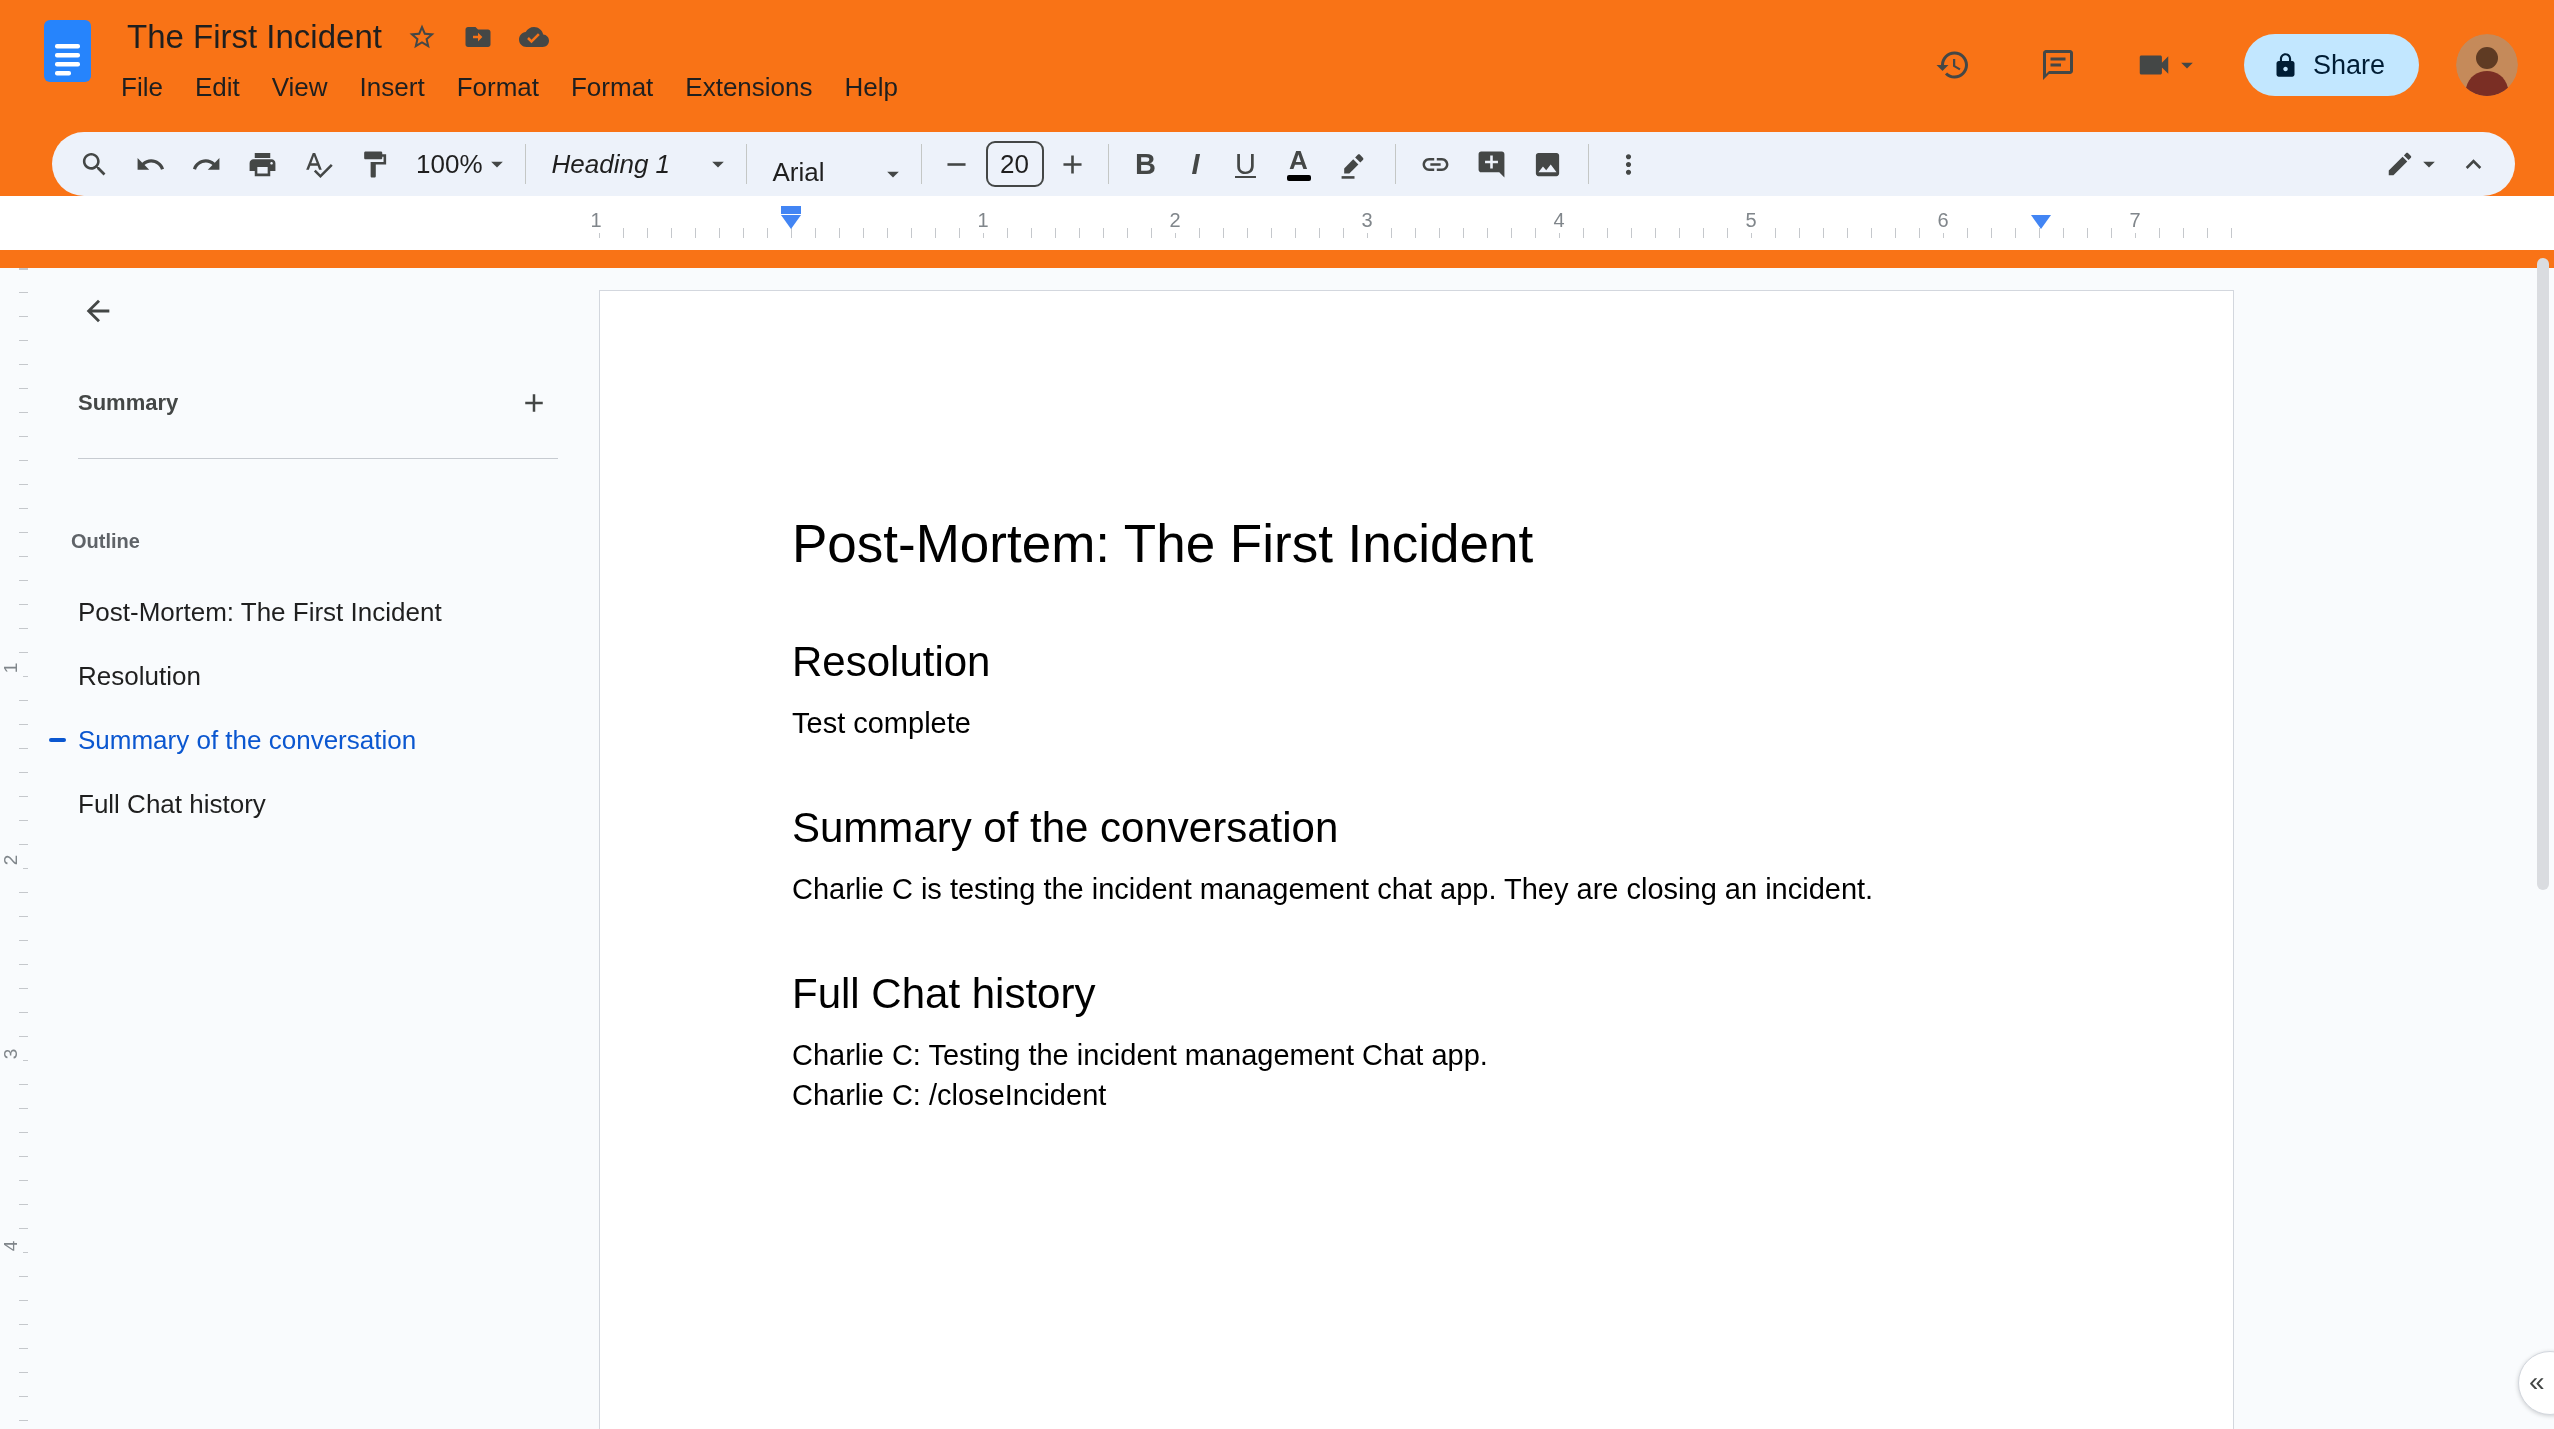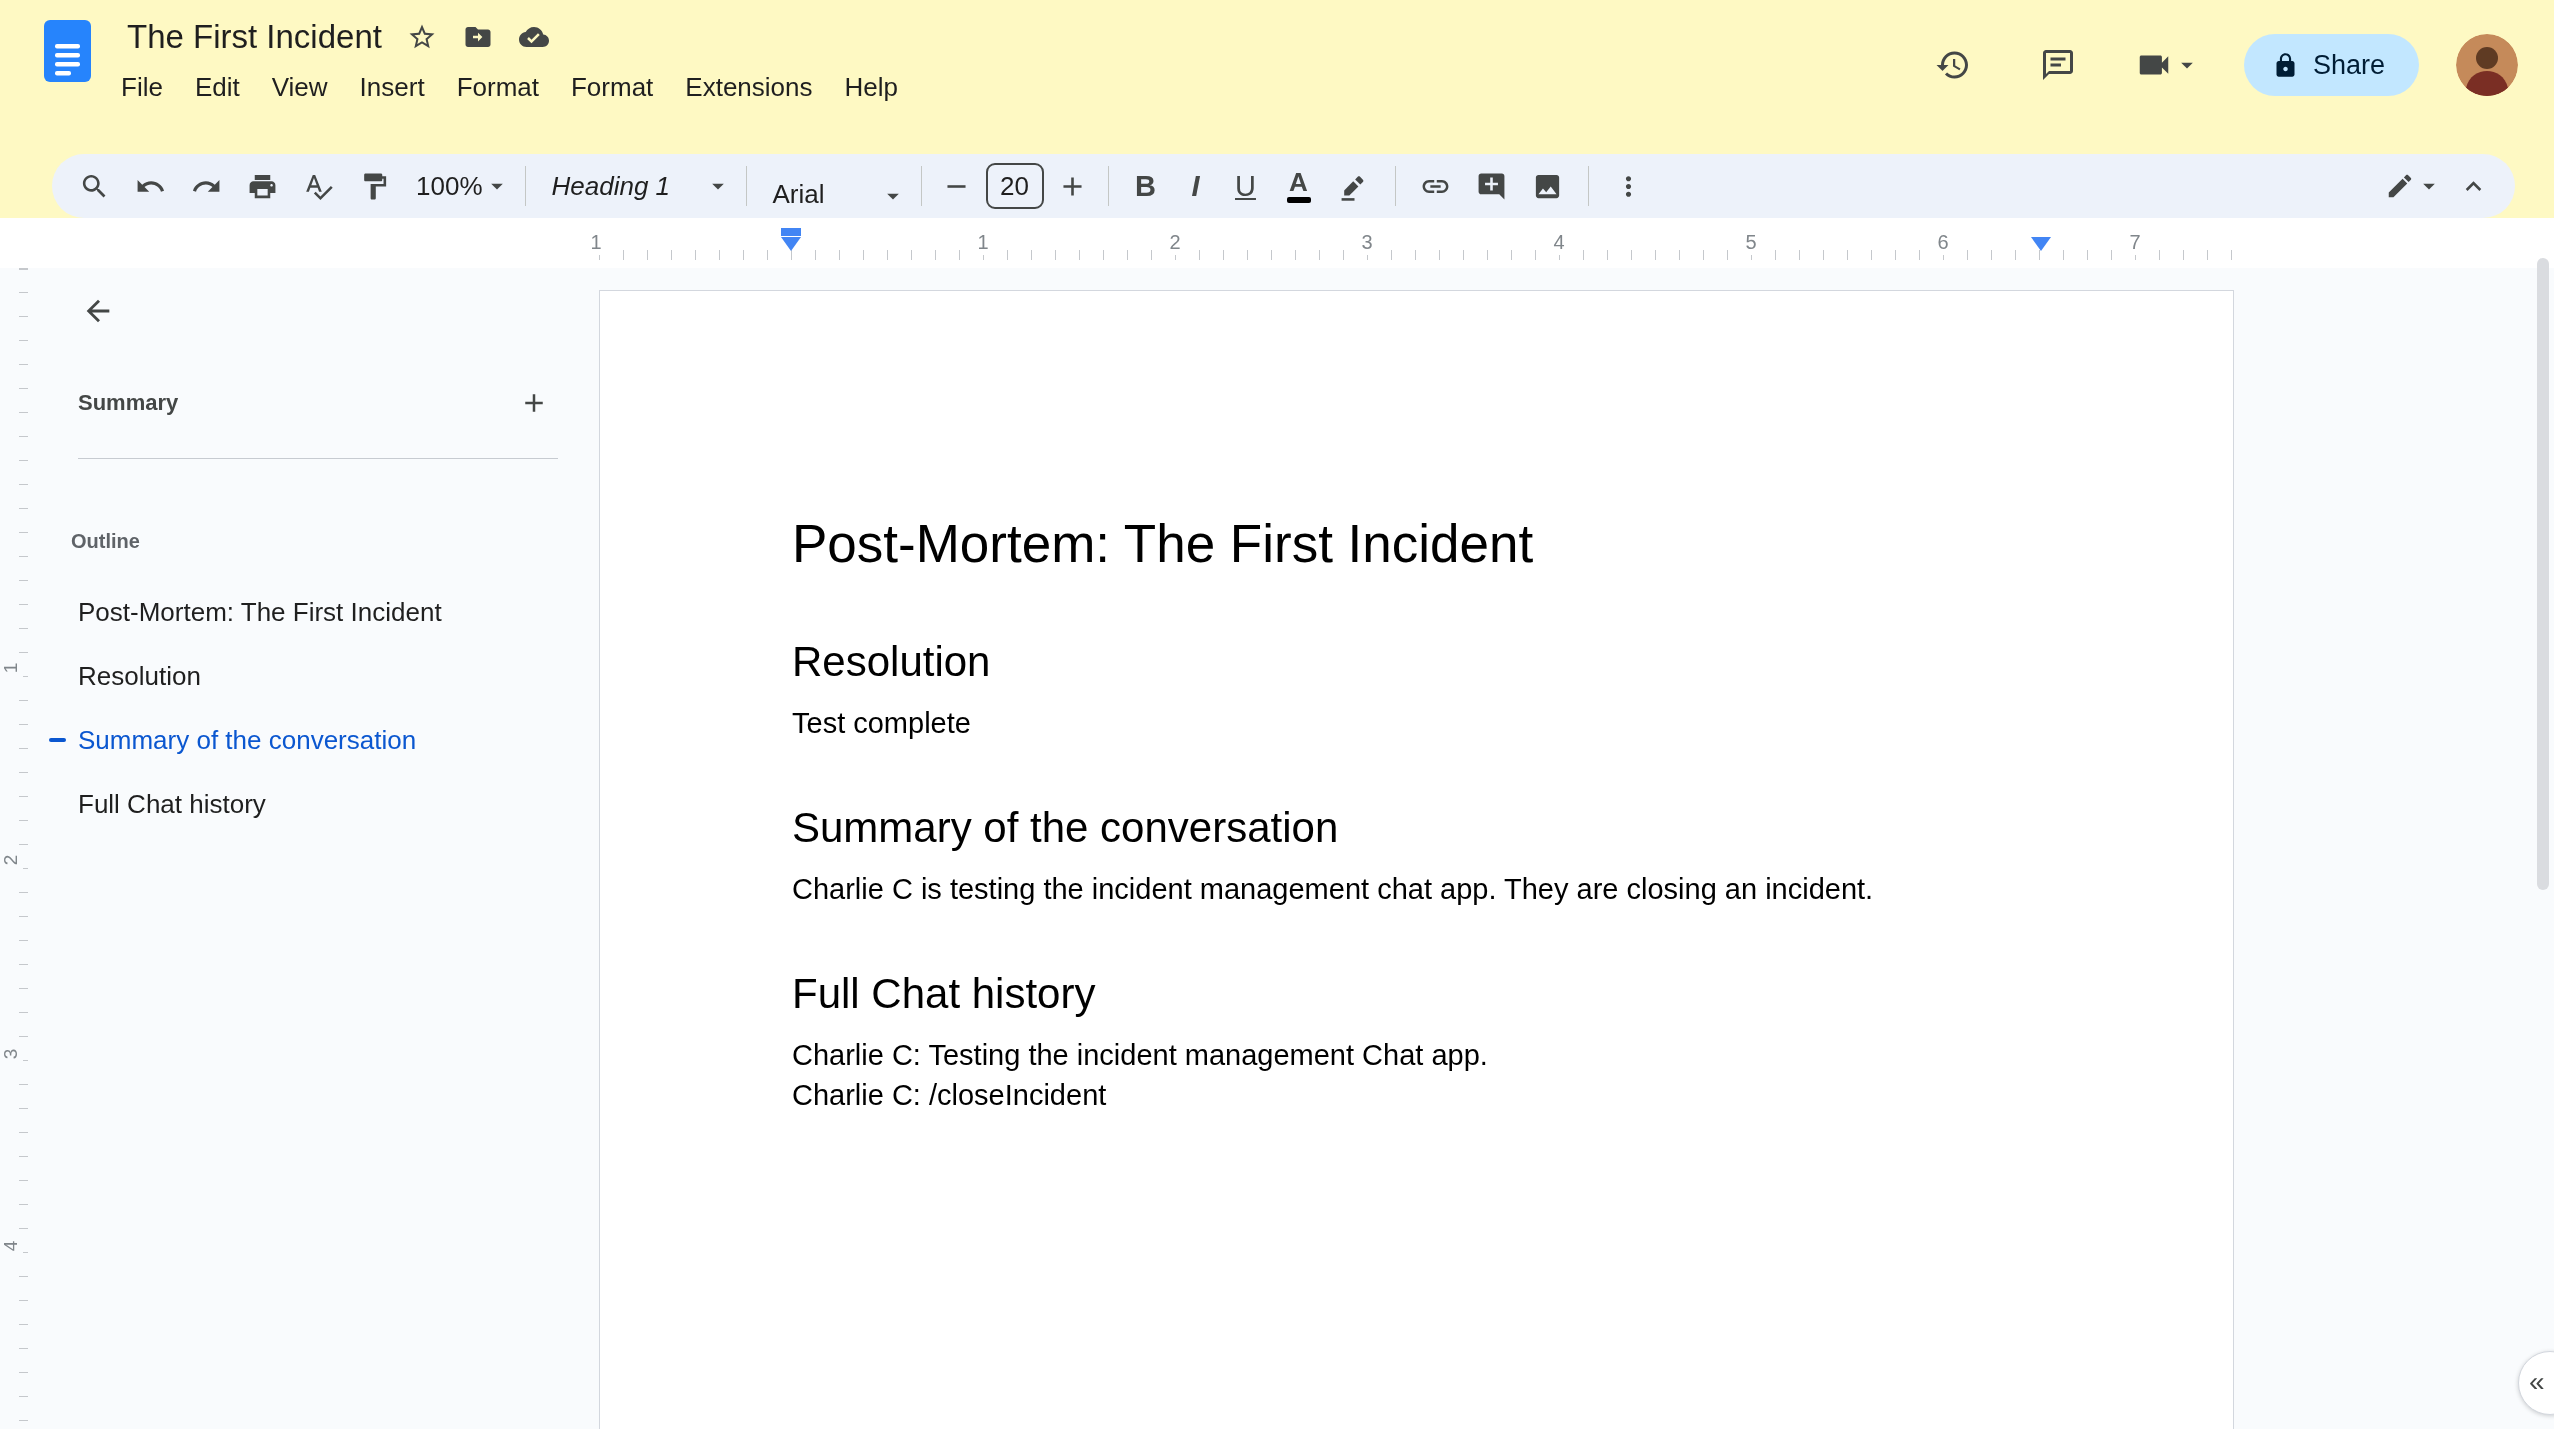--- a/index.html
+++ b/index.html
@@ -3,21 +3,21 @@
 <meta charset="utf-8">
 <style>
   * { margin:0; padding:0; box-sizing:border-box; }
   :root{
     --accent:#0b57d0; --share_bg:#c2e7ff; --share_text:#001d35;
     --toolbar_bg:#edf2fa; --docs_logo:#2684fc; --ruler_marker:#4285f4;
     --icon:#444746; --text:#1f1f1f; --canvas:#f9fbfd;
   }
   html,body{ width:2554px; height:1429px; overflow:hidden; }
   body{ font-family:"Liberation Sans", sans-serif; background:#fff; color:var(--text); }
-  .app{ position:relative; width:2554px; height:1429px; background:#fef9c3; }
+  .app{ position:relative; width:2554px; height:1429px; background:#f97316; }
 
   
   .header{ display:flex; align-items:flex-start; padding:12px 36px 0 44px; height:132px; }
   .logo{ width:47px; margin-top:8px; flex:none; cursor:pointer; color:var(--docs_logo); }
   .head-main{ margin-left:28px; }
   .title-row{ display:flex; align-items:center; height:50px; gap:8px; }
   .doc-title{ font-size:33px; color:#1f1f1f; padding:0 8px; white-space:nowrap; cursor:text; }
   .ibtn{ display:inline-flex; align-items:center; justify-content:center; background:none; border:none;
          border-radius:50%; cursor:pointer; color:var(--icon); }
   .ibtn.sm{ width:48px; height:48px; }
@@ -33,21 +33,21 @@
   .meet-btn svg{ fill:var(--icon); }
   .share-btn{ display:inline-flex; align-items:center; gap:14px; height:62px; padding:0 34px 0 28px;
               border:none; border-radius:31px; background:var(--share_bg); color:var(--share_text);
               font-size:27px; font-weight:500; cursor:pointer; font-family:inherit; }
   .share-btn svg{ width:27px; height:27px; fill:var(--share_text); }
   .avatar{ width:62px; height:62px; border-radius:50%; overflow:hidden; border:none; padding:0;
            background:none; cursor:pointer; flex:none; }
   .avatar svg{ display:block; width:62px; height:62px; }
 
   
-  .toolbar{ margin:22px 39px 0 52px; height:64px; border-radius:32px; background:var(--toolbar_bg);
+  .toolbar{ margin:0 39px 0 52px; height:64px; border-radius:32px; background:var(--toolbar_bg);
             display:flex; align-items:center; padding:0 14px; }
   .tbtn{ width:56px; height:56px; flex:none; border-radius:50%; border:none; background:none;
          display:inline-flex; align-items:center; justify-content:center; cursor:pointer; color:var(--icon); }
   .tbtn svg{ width:31px; height:31px; fill:var(--icon); }
   .tb-div{ width:1px; height:40px; background:#c4c7c5; margin:0 12px; flex:none; }
   .tb-select{ display:inline-flex; align-items:center; height:48px; border:none; background:none;
               border-radius:8px; cursor:pointer; padding:0 2px 0 14px; font-family:inherit; }
   .tb-select .sel-label{ font-size:26px; color:#1f1f1f; white-space:nowrap; }
   .tb-select svg{ width:28px; height:28px; fill:var(--icon); }
   .size-box{ width:58px; height:46px; border:2px solid #444746; border-radius:9px; background:none;

